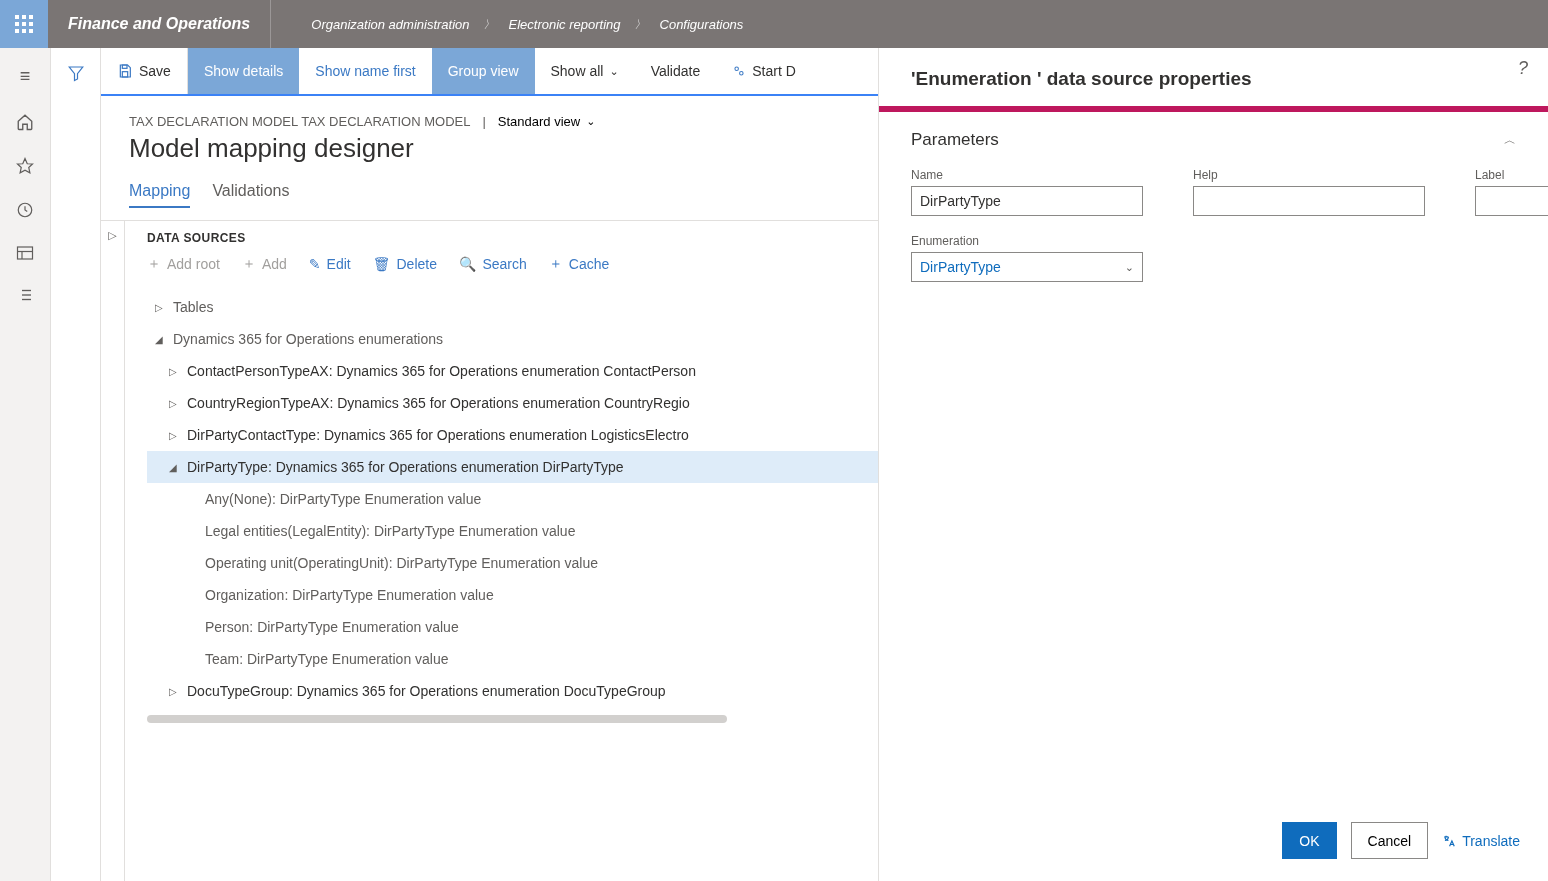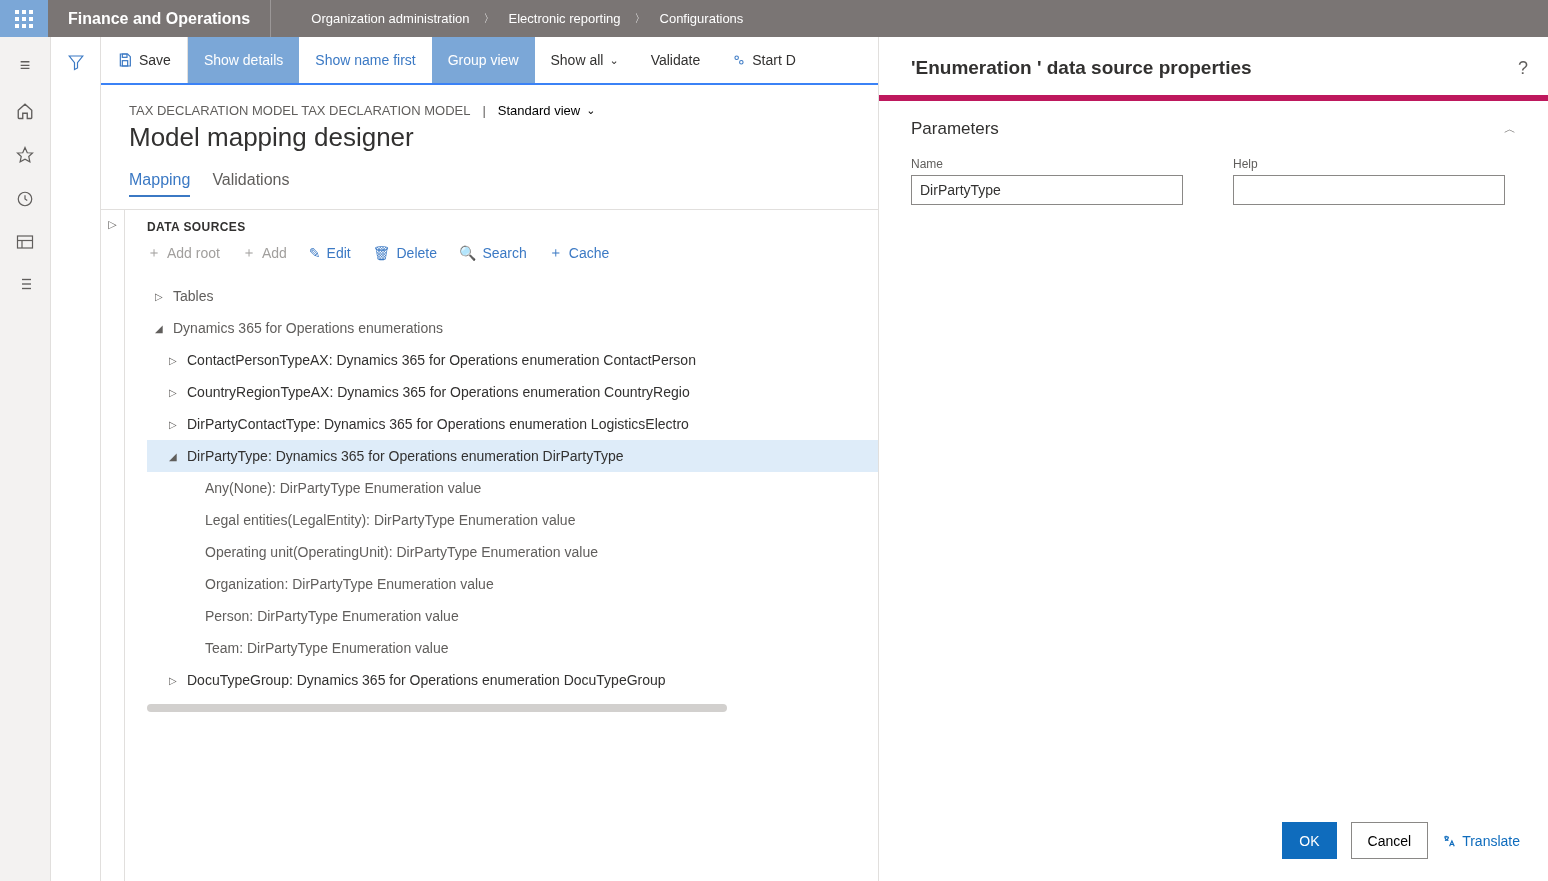--- a/index.html
+++ b/index.html
@@ -1,20 +1,20 @@
 <!DOCTYPE html>
 <html><head>
 <meta charset="utf-8">
 <style>
 * { box-sizing: border-box; margin: 0; padding: 0; font-family: "Segoe UI", -apple-system, sans-serif; }
 html, body { height: 100%; overflow: hidden; }
 body { display: flex; flex-direction: column; background: #fff; color: #323130; }
 
 
-.header-bar { height: 37px; background: #7a7574; display: flex; align-items: center; color: #fff; font-size: 14px; }
+.header-bar { height: 48px; background: #7a7574; display: flex; align-items: center; color: #fff; font-size: 14px; font-style: italic; }
 .header-waffle { width: 48px; height: 48px; background: #7ba7d7; display: flex; align-items: center; justify-content: center; }
 .waffle-icon { width: 18px; height: 18px; display: grid; grid-template-columns: repeat(3,4px); grid-template-rows: repeat(3,4px); gap: 3px; }
 .waffle-icon span { background: #fff; }
 .header-title { padding: 0 20px; font-weight: 600; font-size: 16px; border-right: 1px solid rgba(255,255,255,0.25); height: 48px; display: flex; align-items: center; }
 .breadcrumb { display: flex; align-items: center; gap: 14px; padding-left: 40px; font-size: 13px; }
 .breadcrumb-chev { font-size: 11px; opacity: 0.9; }
 
 
 .main { flex: 1; display: flex; min-height: 0; }
 .left-rail { width: 51px; background: #f3f2f1; display: flex; flex-direction: column; align-items: center; padding-top: 18px; gap: 26px; border-right: 1px solid #e1dfdd; }
@@ -62,23 +62,23 @@
 
 
 .right-panel { width: 670px; border-left: 1px solid #e1dfdd; display: flex; flex-direction: column; }
 .rp-help { position: absolute; right: 20px; top: 58px; color: #605e5c; font-size: 18px; cursor: pointer; }
 .right-panel .rp-head { padding: 20px 32px 16px 32px; border-bottom: 6px solid #be185d; }
 .rp-title { font-size: 19px; font-weight: 600; color: #323130; }
 .rp-section { padding: 18px 32px; flex: 1; }
 .rp-section-hdr { display: flex; justify-content: space-between; align-items: center; font-size: 17px; font-weight: 400; color: #323130; margin-bottom: 18px; }
 .rp-section-hdr .chev { font-size: 12px; color: #605e5c; cursor: pointer; }
 
-.form-grid { display: grid; grid-template-columns: 1fr 1fr 1fr 1fr; gap: 18px 50px; }
+.form-grid { display: grid; grid-template-columns: 1fr 1fr 1fr; gap: 18px 50px; }
 .field label { font-size: 12px; color: #605e5c; display: block; margin-bottom: 4px; }
-.field input, .field .select { width: 272px; height: 30px; border: 1px solid #8a8886; padding: 0 8px; font-size: 14px; color: #323130; background: #fff; }
+.field input, .field .select { width: 232px; height: 30px; border: 1px solid #8a8886; padding: 0 8px; font-size: 14px; color: #323130; background: #fff; }
 .field .select { display: flex; align-items: center; justify-content: space-between; cursor: pointer; }
 .field .select span.val { color: #0f6cbd; }
 .field .select .dd { font-size: 11px; color: #605e5c; }
 
 .rp-footer { padding: 14px 28px 22px 0; display: flex; justify-content: flex-end; align-items: center; gap: 14px; }
 .btn { height: 37px; padding: 0 16px; font-size: 14px; border: 1px solid #8a8886; background: #fff; cursor: pointer; display: flex; align-items: center; }
 .btn.primary { background: #0f6cbd; border-color: #0f6cbd; color: #fff; }
 .translate-link { color: #0f6cbd; font-size: 14px; display: flex; align-items: center; gap: 6px; cursor: pointer; }
 
 svg { display: block; }

